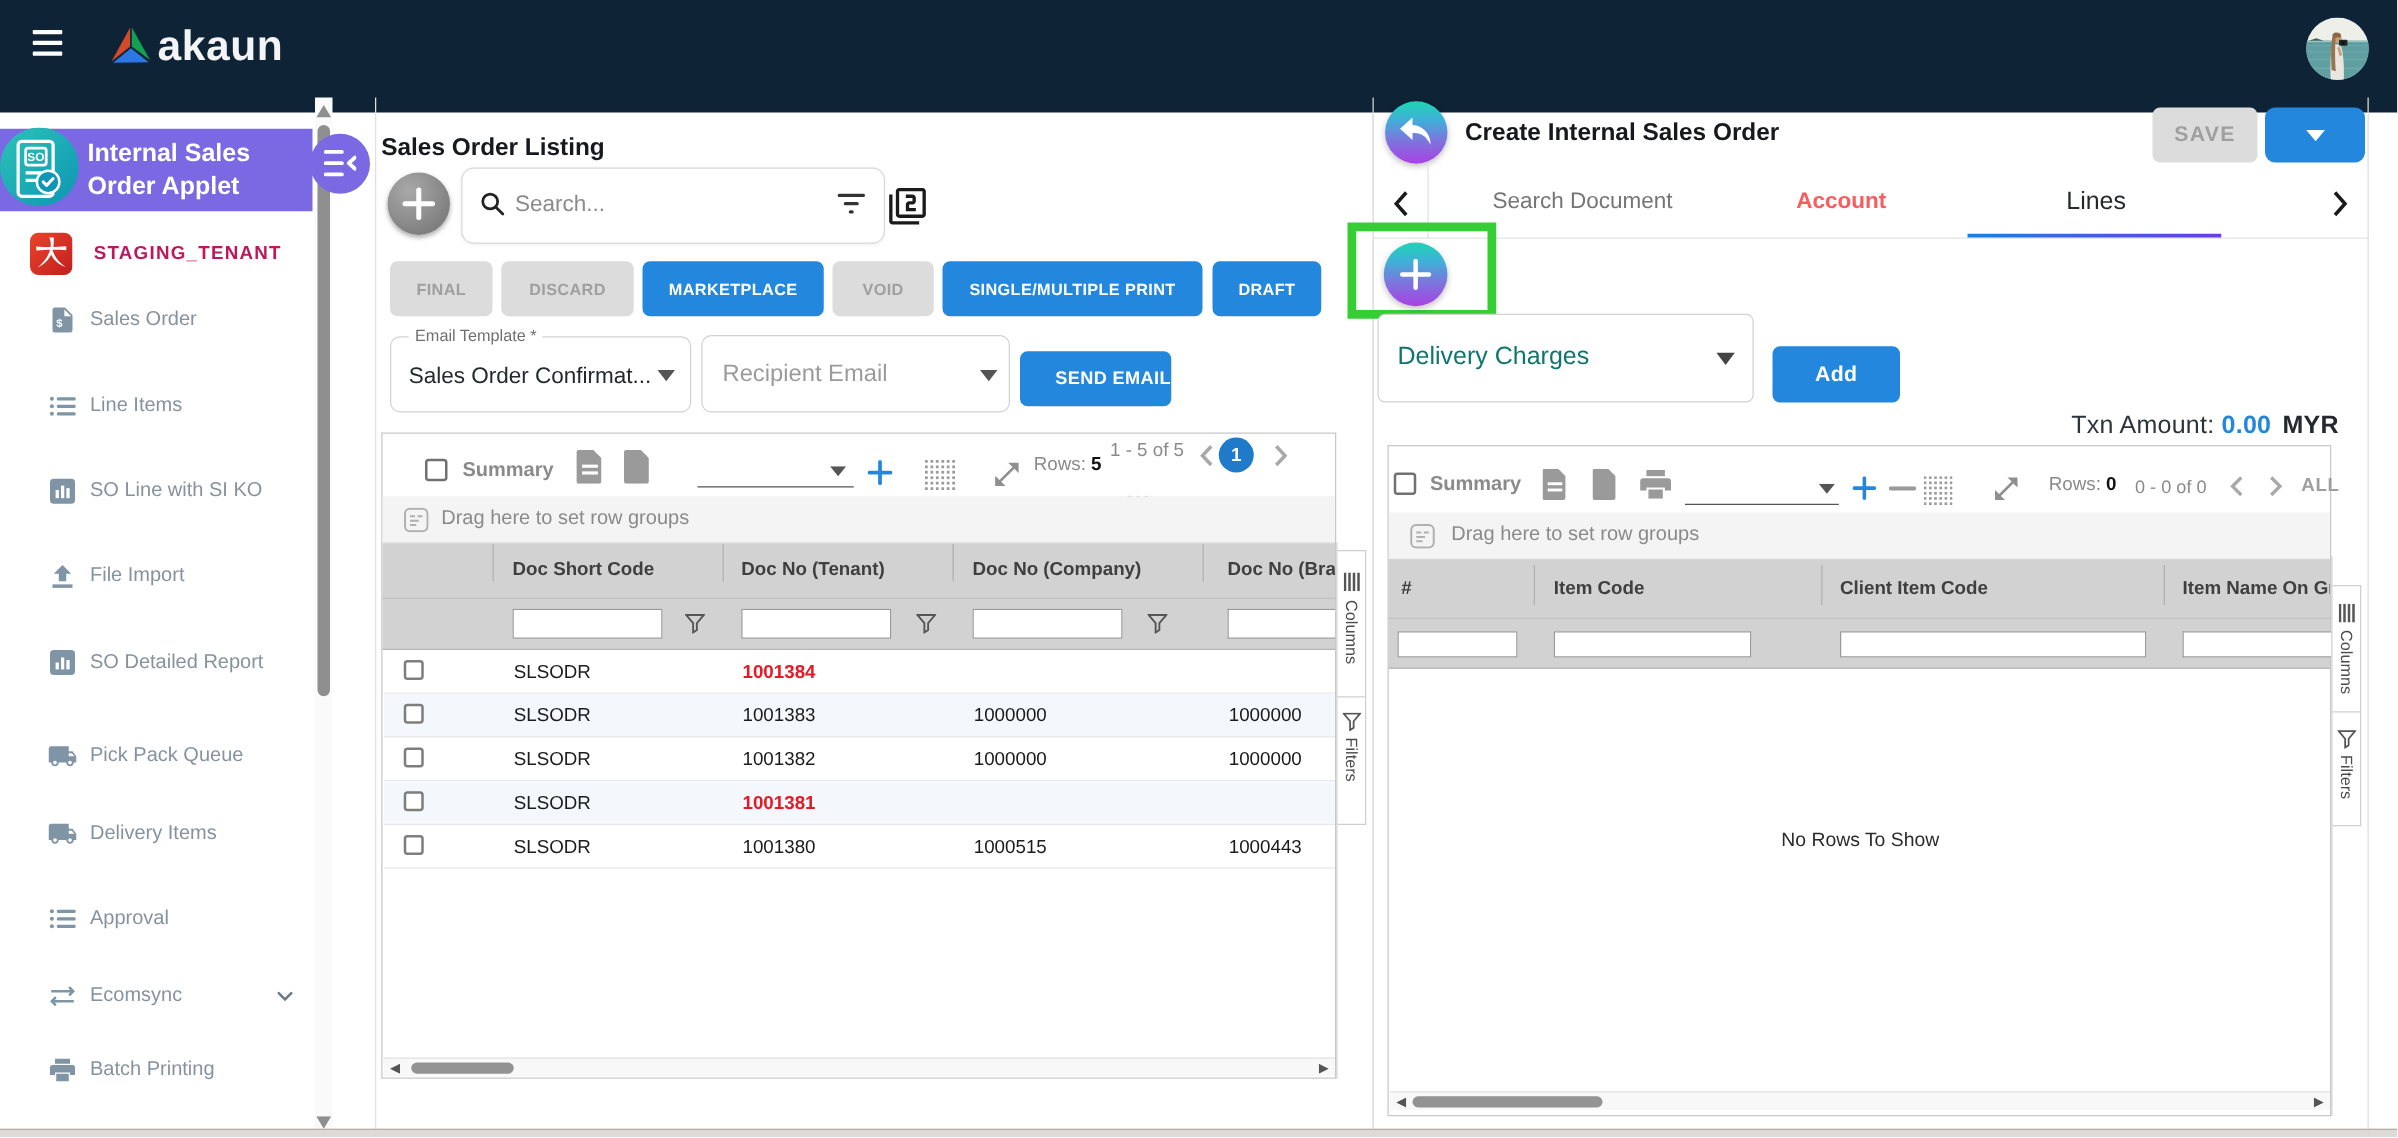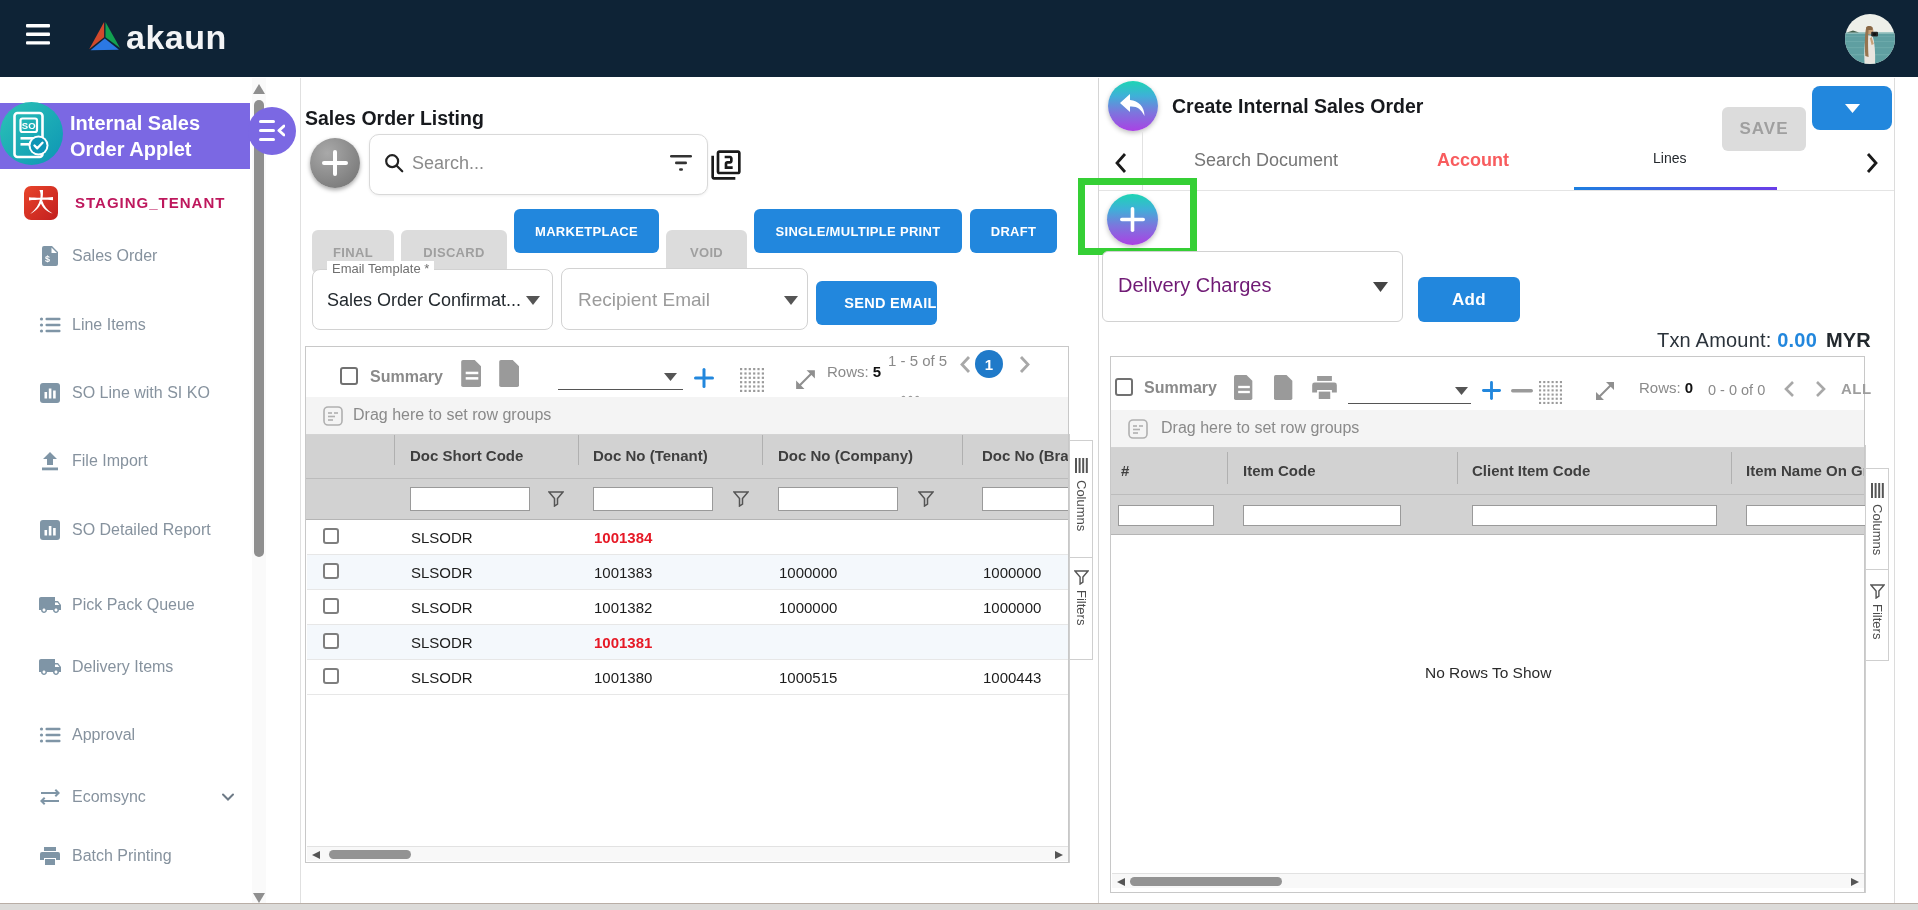--- a/index.html
+++ b/index.html
@@ -2,39 +2,39 @@
 <html><head>
 <meta charset="utf-8">
 <style>
   * { margin:0; padding:0; box-sizing:border-box; }
   html,body { width:1918px; height:910px; overflow:hidden; background:#fff; }
   body { font-family:"Liberation Sans", sans-serif; }
   #app { position:relative; width:1918px; height:910px; background:#fff; overflow:hidden; }
   .abs { position:absolute; }
 
   
-  .nav { position:absolute; left:0; top:0; width:1918px; height:77px; background:#0e2336; }
+  .nav { position:absolute; left:0; top:0; width:1918px; height:90px; background:#0e2336; }
 
   
   .side-head { position:absolute; left:0; top:103px; width:250px; height:66px; background:#7b68e3; }
   .collapse-btn { position:absolute; left:248px; top:107px; width:48px; height:48px; border-radius:50%; background:#7b68e3; z-index:6; }
   .side-item { position:absolute; left:0; width:250px; height:34px; color:#86929e; font-size:16px; }
   .side-item .ic { position:absolute; left:38px; top:50%; transform:translateY(-50%); width:24px; height:24px; }
   .side-item .lb { position:absolute; left:72px; top:50%; transform:translateY(-50%); white-space:nowrap; }
   .sb-track { position:absolute; left:252px; top:78px; width:14px; height:827px; background:#fafafa; }
   .sb-thumb { position:absolute; left:254px; top:100px; width:10px; height:457px; background:#8f8f8f; border-radius:6px; }
 
   
   .mid-border { position:absolute; left:300px; top:78px; width:1px; height:827px; background:#e0e0e0; }
   .panel-title { position:absolute; color:#17191d; font-size:19.5px; font-weight:bold; }
   .circle-btn { position:absolute; border-radius:50%; }
   .gray-plus { background:radial-gradient(circle at 35% 30%, #a9a9a9, #7e7e7e 75%); box-shadow:0 2px 4px rgba(0,0,0,.35); }
   .search-box { position:absolute; left:369px; top:134px; width:339px; height:61px; background:#fff; border:1px solid #d9d9d9; border-radius:10px; box-shadow:0 1px 3px rgba(0,0,0,.07); }
   .btn { position:absolute; height:44px; border-radius:6px; font-weight:bold; font-size:13px; text-align:center; color:#fff; background:#2287dd; display:flex; align-items:center; justify-content:center; letter-spacing:.3px; }
-  .btn.gray { background:#dcdcdc; color:#9f9f9f;margin-top:21px; }
+  .btn.gray { background:#dcdcdc; color:#9f9f9f; }
   .fieldset { position:absolute; border:1px solid #d2d2d2; border-radius:8px; background:#fff; }
   .fieldset .legend { position:absolute; top:-9px; left:14px; background:#fff; padding:0 5px; font-size:13px; color:#6f6f6f; }
 
   
   .grid { position:absolute; background:#fff; border:1px solid #c8c8c8; }
   .dragrow { position:absolute; left:0; width:100%; height:38px; background:#f4f4f4; border-bottom:1px solid #d4d4d4; color:#8a8a8a; font-size:16px; }
   .hdr { position:absolute; left:0; width:100%; background:#d2d2d2; color:#3f3f3f; font-weight:bold; font-size:15px; white-space:nowrap; overflow:hidden; }
   .hdr2 { position:absolute; left:0; width:100%; background:#d2d2d2; border-top:1px solid #bcbcbc; border-bottom:1px solid #b5b5b5; }
   .finput { position:absolute; height:24px; background:#fff; border:1px solid #9a9a9a; }
   .cell { position:absolute; font-size:15px; color:#1c1c1c; white-space:nowrap; }
@@ -466,37 +466,37 @@
           <polygon points="0,0 15,0 7.5,9" fill="#fff"></polygon>
         </svg>
       </div>
 
     <svg class="abs" style="left:1114px;top:152px" width="13" height="22" viewBox="0 0 13 22" fill="none" stroke="#1a1a1a" stroke-width="2.8">
         <path d="M11 2 L3 11 L11 20"></path>
       </svg>
     <div class="abs" style="left:1142px;top:132px;width:1px;height:59px;background:#e2e2e2;"></div>
     <div class="abs" style="left:1194px;top:150px;font-size:18px;color:#757575;">Search Document</div>
     <div class="abs" style="left:1437px;top:150px;font-size:18px;color:#f85c5e;font-weight:bold;">Account</div>
-    <div class="abs" style="left:1653px;top:150px;font-size:14px;color:#24292e;">Lines</div>
+    <div class="abs" style="left:1653px;top:150px;font-size:20px;color:#24292e;">Lines</div>
     <svg class="abs" style="left:1866px;top:152px" width="13" height="22" viewBox="0 0 13 22" fill="none" stroke="#1a1a1a" stroke-width="2.8">
         <path d="M2 2 L10 11 L2 20"></path>
       </svg>
     <div class="tabline" style="left:1099px;width:796px;"></div>
     <div class="abs" style="left:1574px;top:187px;width:203px;height:3px;background:linear-gradient(90deg,#1c7fe0,#6a3de8);"></div>
     <div class="abs" style="left:1894px;top:78px;width:1px;height:827px;background:#dcdcdc;"></div>
 
     <div class="abs" style="left:1078px;top:178px;width:119px;height:77px;border:7px solid #35cf35;background:transparent;"></div>
     <div class="circle-btn grad-circle" style="left:1107px;top:194px;width:51px;height:51px;"></div>
     <svg class="abs" style="left:1118px;top:205px" width="29" height="29" viewBox="0 0 29 29">
         <rect x="12.7" y="2" width="3.6" height="25" rx="1.8" fill="#fff"></rect>
         <rect x="2" y="12.7" width="25" height="3.6" rx="1.8" fill="#fff"></rect>
       </svg>
 
     <div class="fieldset" style="left:1102px;top:251px;width:301px;height:71px;border-radius:6px;">
-      <div class="abs" style="left:15px;top:22px;font-size:20px;color:#701a75;">Delivery Charges</div>
+      <div class="abs" style="left:15px;top:22px;font-size:20px;color:#0f766e;">Delivery Charges</div>
       <svg class="abs" style="left:270px;top:30px" width="15" height="10" viewBox="0 0 15 10">
           <polygon points="0,0 15,0 7.5,10" fill="#444"></polygon>
         </svg>
     </div>
     <div class="btn" style="left:1418px;top:277px;width:102px;height:45px;font-size:17px;text-transform:none;">Add</div>
     <div class="abs" style="left:1657px;top:329px;font-size:20px;color:#2b333b;letter-spacing:.2px;">Txn Amount: <span style="color:#2287dd;font-weight:bold;">0.00</span><span style="color:#23292e;font-weight:bold;margin-left:9px;">MYR</span></div>
 
     <div class="grid" style="left:1110px;top:356px;width:755px;height:537px;">
       <div class="chk abs" style="left:4px;top:21px;"></div>
       <div class="summary-lb abs" style="left:33px;top:22px;">Summary</div>

